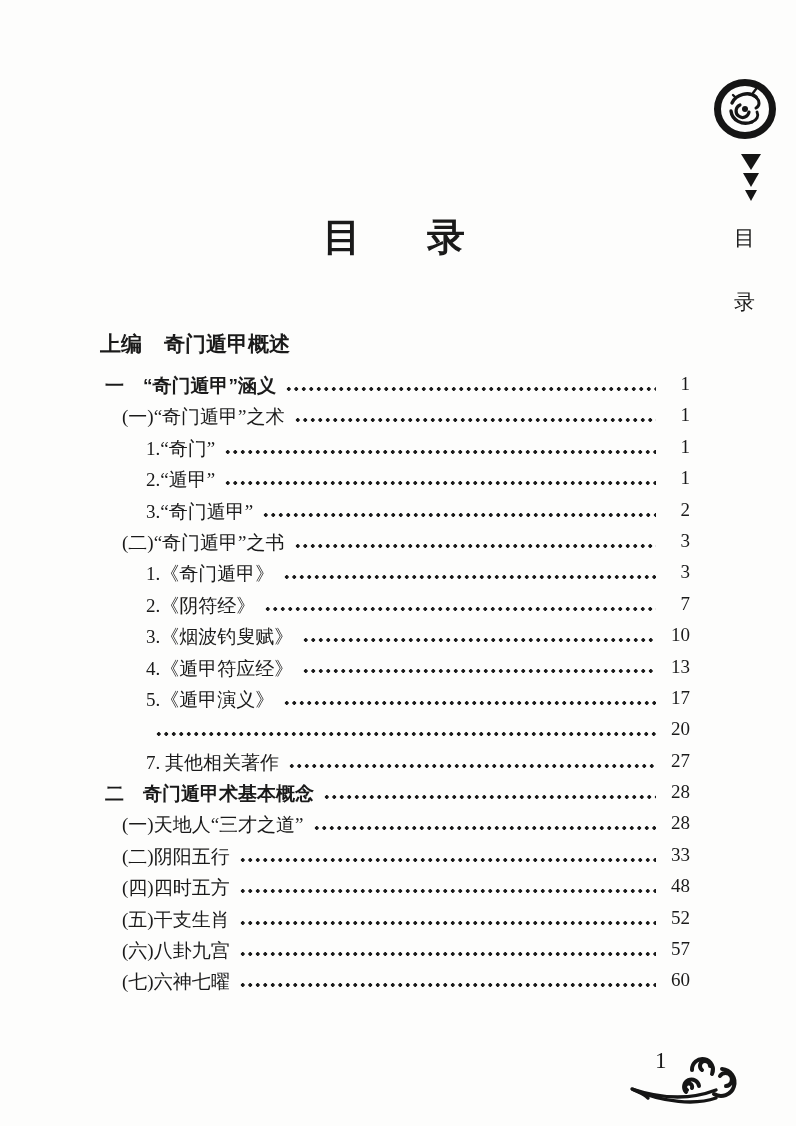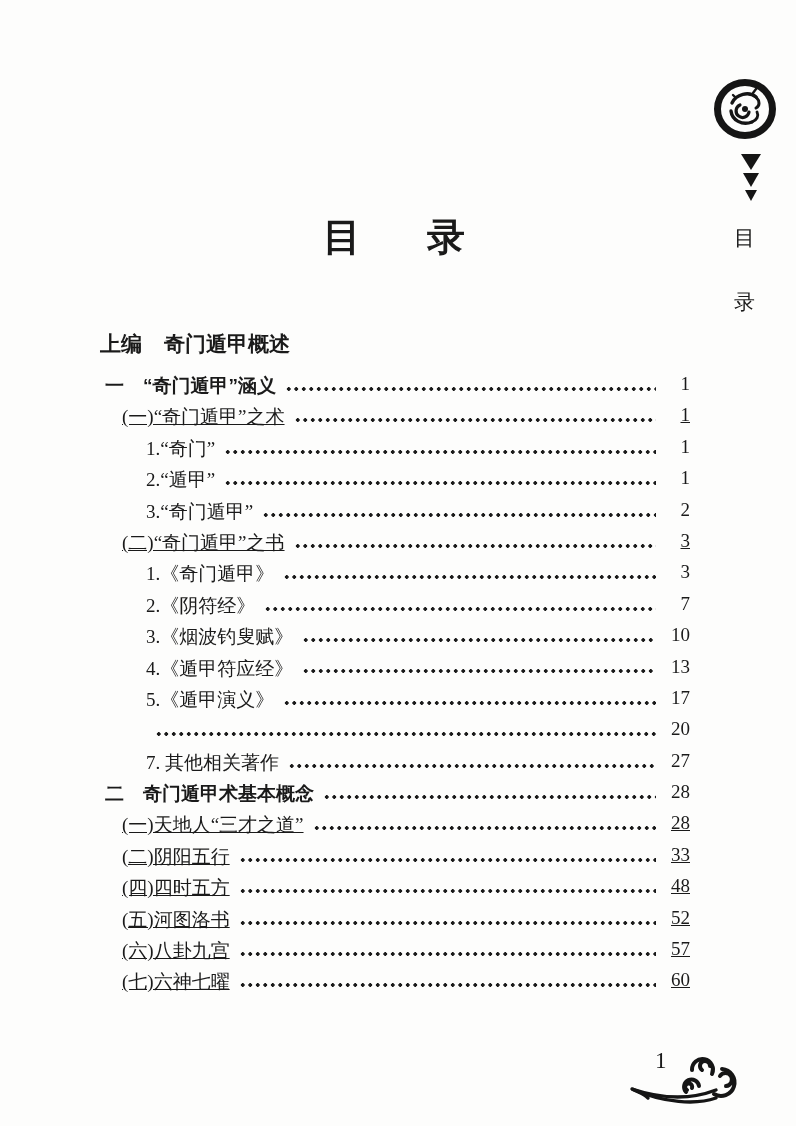--- a/index.html
+++ b/index.html
@@ -36,21 +36,21 @@
   
   .toc {
     position:absolute; top:373px; left:105px; right:106px;
   }
   .toc-row {
     display:flex; align-items:flex-start;
     height:31.4px;
     font-size:19px;
     white-space:nowrap;
   }
-  .toc-row.lv2 { padding-left:17px;text-decoration:underline; }
+  .toc-row.lv2 { padding-left:17px; }
   .toc-row.lv3 { padding-left:41px; }
   .toc-row.bold {
     font-weight:700;
     font-family:"Liberation Sans","DejaVu Sans",sans-serif;
   }
   .toc-label { flex:0 0 auto; }
   .leader {
     flex:1 1 auto;
     align-self:stretch;
     margin:0 8px 0 9px;
@@ -177,21 +177,21 @@
       <span class="toc-label">(二)阴阳五行</span>
       <span class="leader"></span>
       <span class="pagenum">33</span>
     </div>
       <div class="toc-row lv2">
       <span class="toc-label">(四)四时五方</span>
       <span class="leader"></span>
       <span class="pagenum">48</span>
     </div>
       <div class="toc-row lv2">
-      <span class="toc-label">(五)河图洛书</span>
+      <span class="toc-label">(五)干支生肖</span>
       <span class="leader"></span>
       <span class="pagenum">52</span>
     </div>
       <div class="toc-row lv2">
       <span class="toc-label">(六)八卦九宫</span>
       <span class="leader"></span>
       <span class="pagenum">57</span>
     </div>
       <div class="toc-row lv2">
       <span class="toc-label">(七)六神七曜</span>

